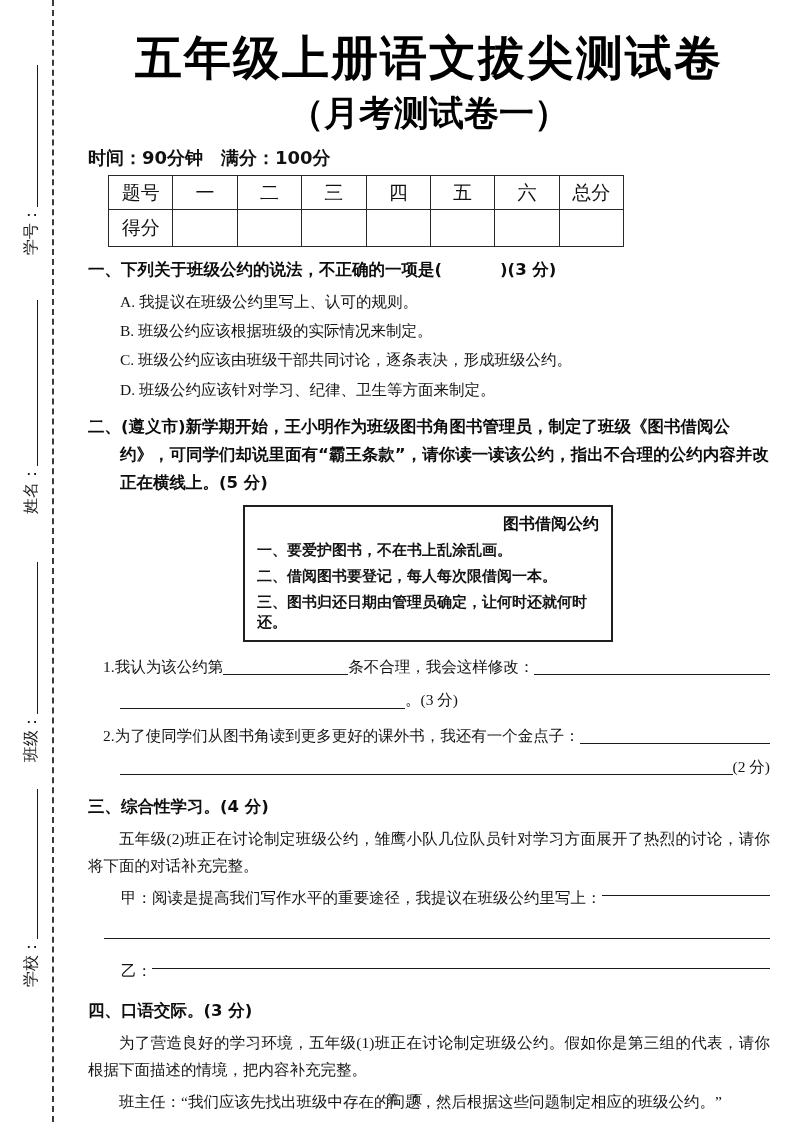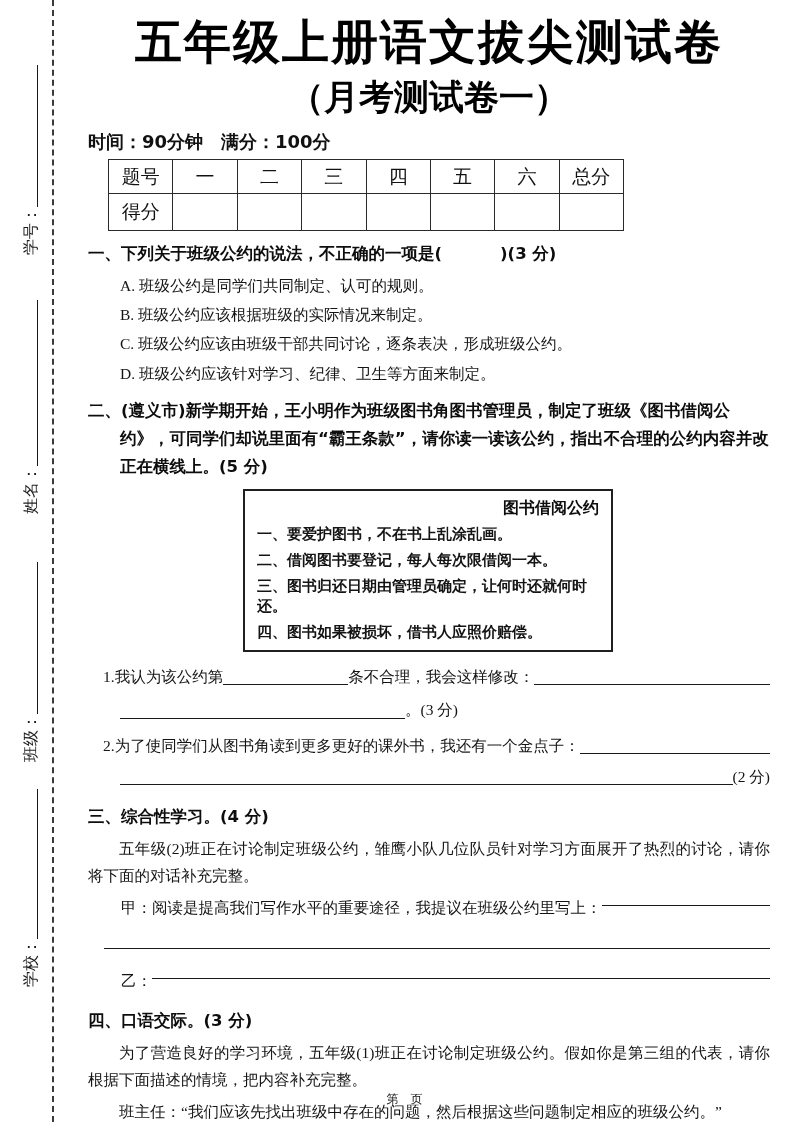--- a/index.html
+++ b/index.html
@@ -30,21 +30,21 @@
     flex:1 1 auto;height:0;border-bottom:1.5px solid #1a1a1a;margin-bottom:4px;
   }
   .f1{width:190px;left:-67px;top:146px;}
   .f2{width:214px;left:-79px;top:393px;}
   .f3{width:200px;left:-72px;top:648px;}
   .f4{width:198px;left:-71px;top:874px;}
 
   
   .content{position:absolute;left:88px;top:0;width:682px;}
   .title{
-    margin-top:14px;text-align:center;
+    margin-top:30px;text-align:center;
     font-family:"DejaVu Sans", sans-serif;
     font-size:47px;font-weight:900;letter-spacing:2px;line-height:1.2;
     color:#000;
   }
   .subtitle{
     margin-top:6px;text-align:center;
     font-family:"DejaVu Sans", sans-serif;
     font-size:35px;font-weight:900;line-height:1.2;color:#000;
   }
   .meta{
@@ -163,35 +163,34 @@
         <td></td>
         <td></td>
         <td></td>
         <td></td>
       </tr>
     </tbody>
       </table>
 
     <div class="q1">
       <div class="stem"><span>一、下列关于班级公约的说法，不正确的一项是(</span><span class="ans-slot"></span><span>)(3 分)</span></div>
-      <div class="opt">A. 班级公约是同学们共同制定、认可的规则。</div>
+      <div class="opt">A. 我提议在班级公约里写上、认可的规则。</div>
       <div class="opt">B. 班级公约应该根据班级的实际情况来制定。</div>
       <div class="opt">C. 班级公约应该由班级干部共同讨论，逐条表决，形成班级公约。</div>
       <div class="opt">D. 班级公约应该针对学习、纪律、卫生等方面来制定。</div>
     </div>
 
     <div class="q2">
       <div class="stem hang">二、(遵义市)新学期开始，王小明作为班级图书角图书管理员，制定了班级《图书借阅公约》，可同学们却说里面有“霸王条款”，请你读一读该公约，指出不合理的公约内容并改正在横线上。(5 分)</div>
 
       <div class="notice-box">
         <div class="notice-title">图书借阅公约</div>
         <div class="notice-rule">一、要爱护图书，不在书上乱涂乱画。</div>
         <div class="notice-rule">二、借阅图书要登记，每人每次限借阅一本。</div>
         <div class="notice-rule">三、图书归还日期由管理员确定，让何时还就何时还。</div>
-        <div class="notice-rule">四、图书如果被损坏，借书人应照价赔偿。</div>
       </div>
 
       <div class="blank-row sub1">
         <span class="txt">1.我认为该公约第</span>
         <span class="blank w125"></span>
         <span class="txt">条不合理，我会这样修改：</span>
         <span class="blank"></span>
       </div>
       <div class="blank-row sub1b cont">
         <span class="blank w285"></span>

